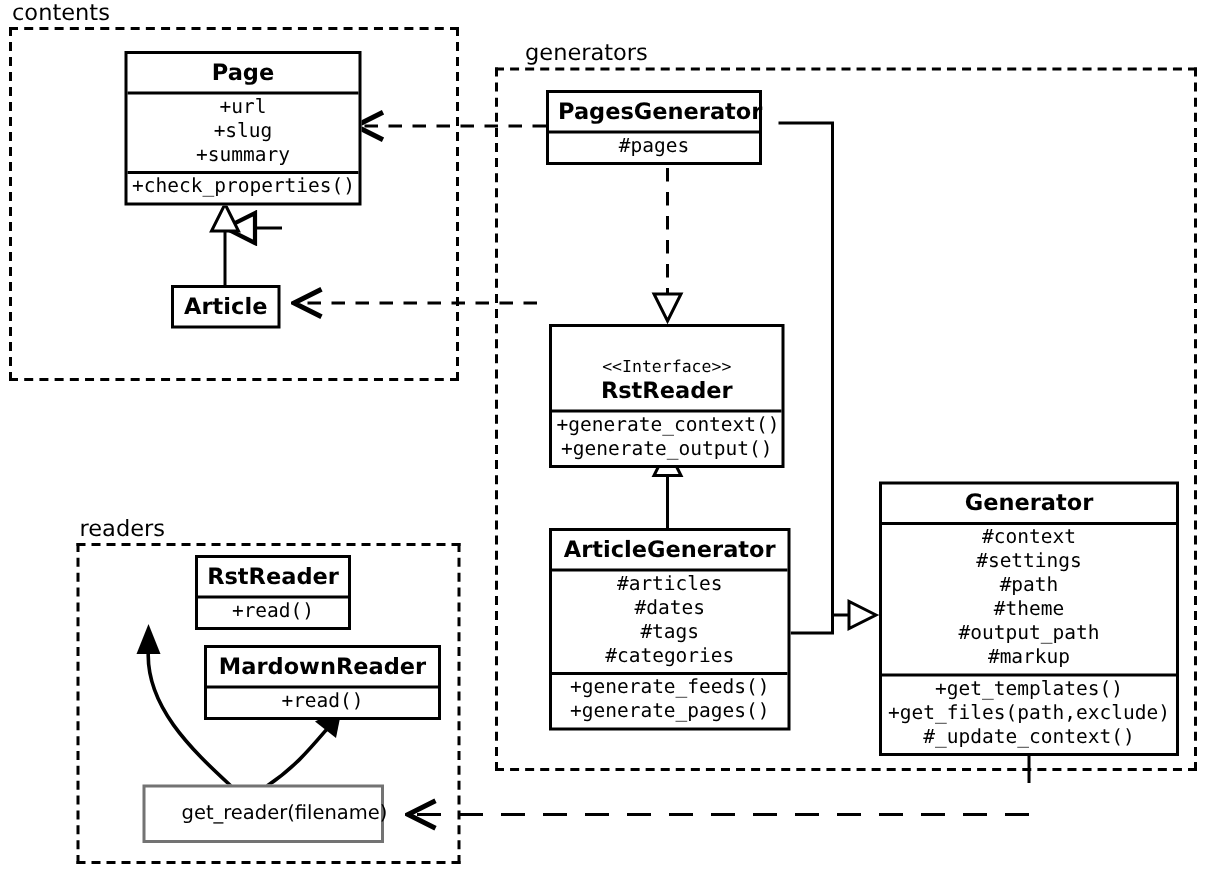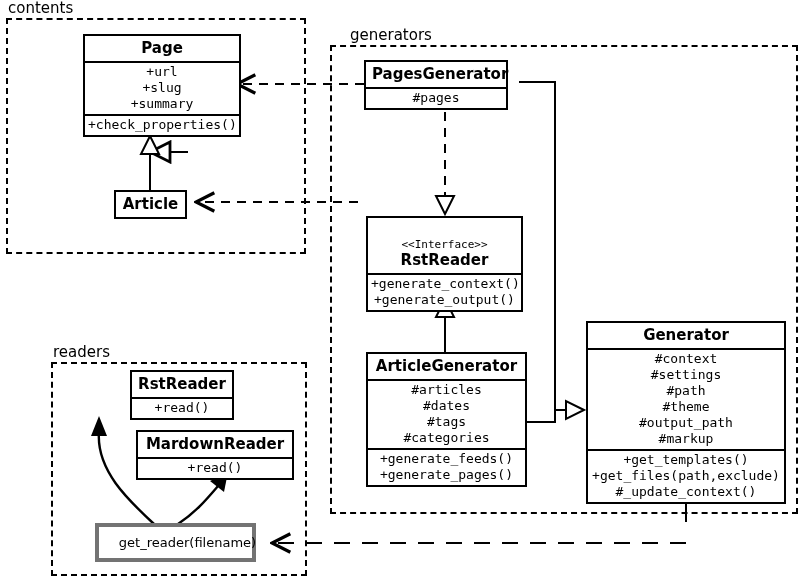--- a/index.html
+++ b/index.html
@@ -19,22 +19,22 @@
        background:#fff;}
   .cls .title{font-weight:bold;text-align:center;font-size:15px;
               padding:4px 6px 5px 6px;line-height:16px;}
   .cls .stereo{text-align:center;font-size:11px;line-height:14px;
                padding-top:20px;font-family:"DejaVu Sans Mono",monospace;
                font-weight:normal;}
   .cls .sep{border-top:2px solid #000;}
   .cls .compartment{padding:1px 3px 2px 3px;text-align:center;}
   .cls .member{font-family:"DejaVu Sans Mono",monospace;font-size:13px;
                line-height:16px;white-space:pre;}
-  .plain{position:absolute;box-sizing:border-box;border:4px solid #737373;
-         background:#fff;display:flex;align-items:center;justify-content:center;
+  .plain{position:absolute;box-sizing:border-box;border:2px solid #737373;
+         background:#fff;display:flex;align-items:center;
          font-size:13px;padding-left:24px;}
   svg.ov{position:absolute;left:0;top:0;width:803px;height:579px;
          pointer-events:none;overflow:visible;}
 </style>
 </head>
 <body>
 
 <div class="stage">
 
   <div class="pkg">

